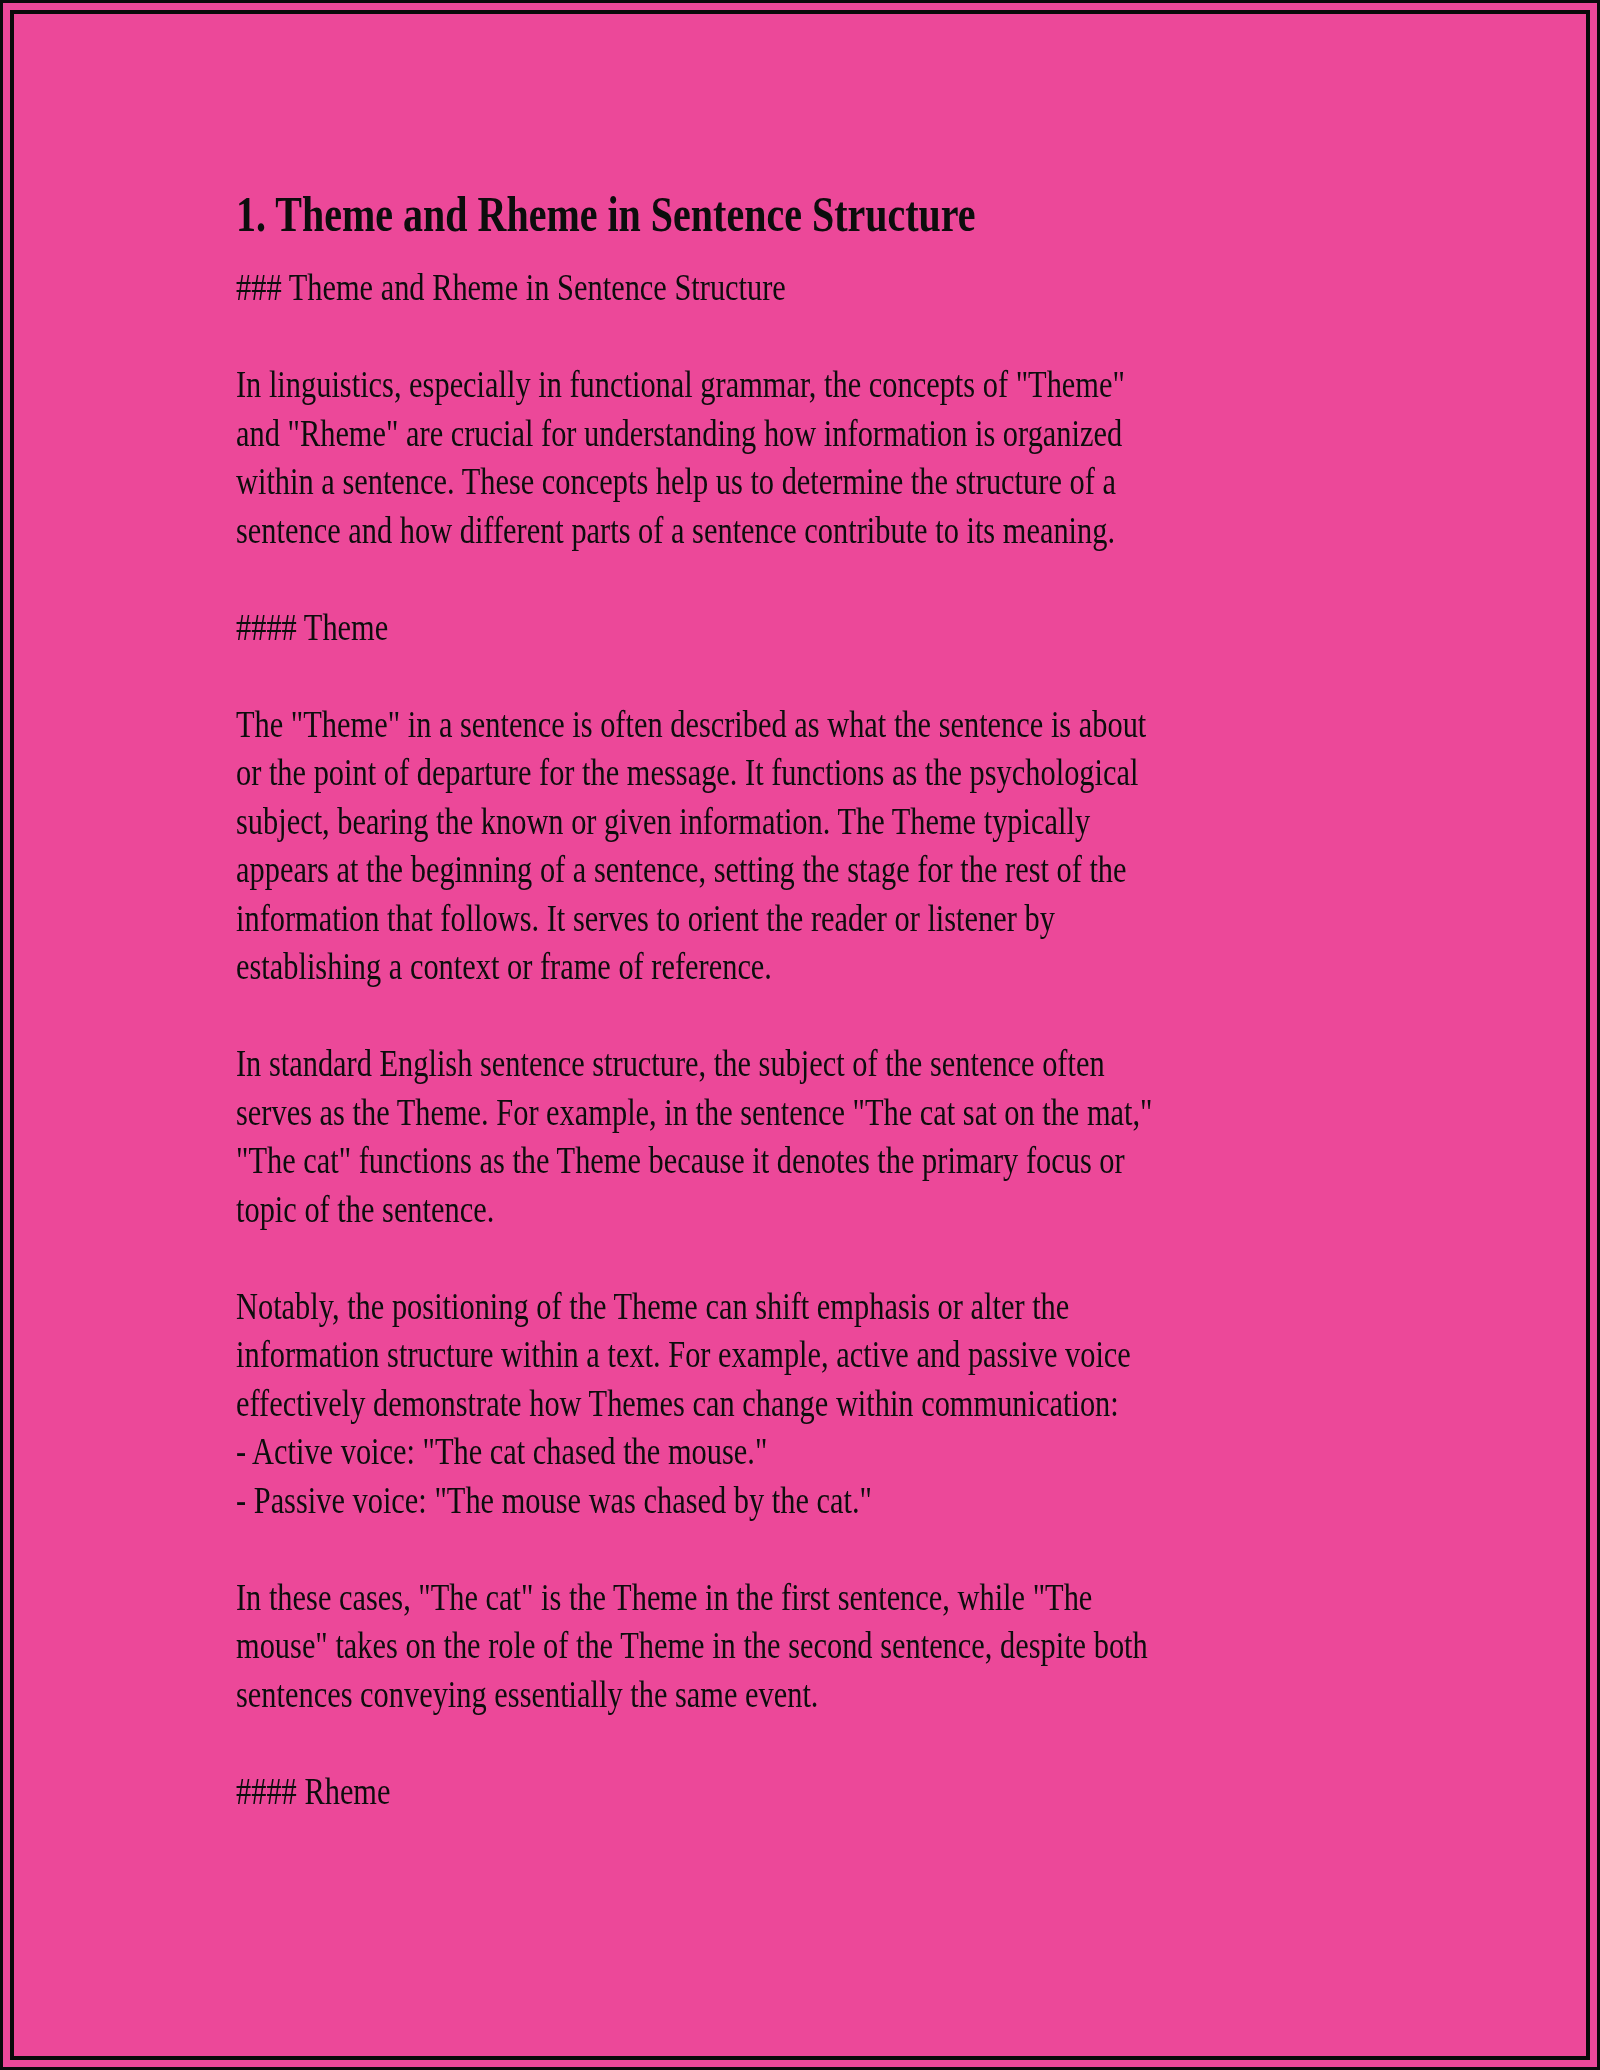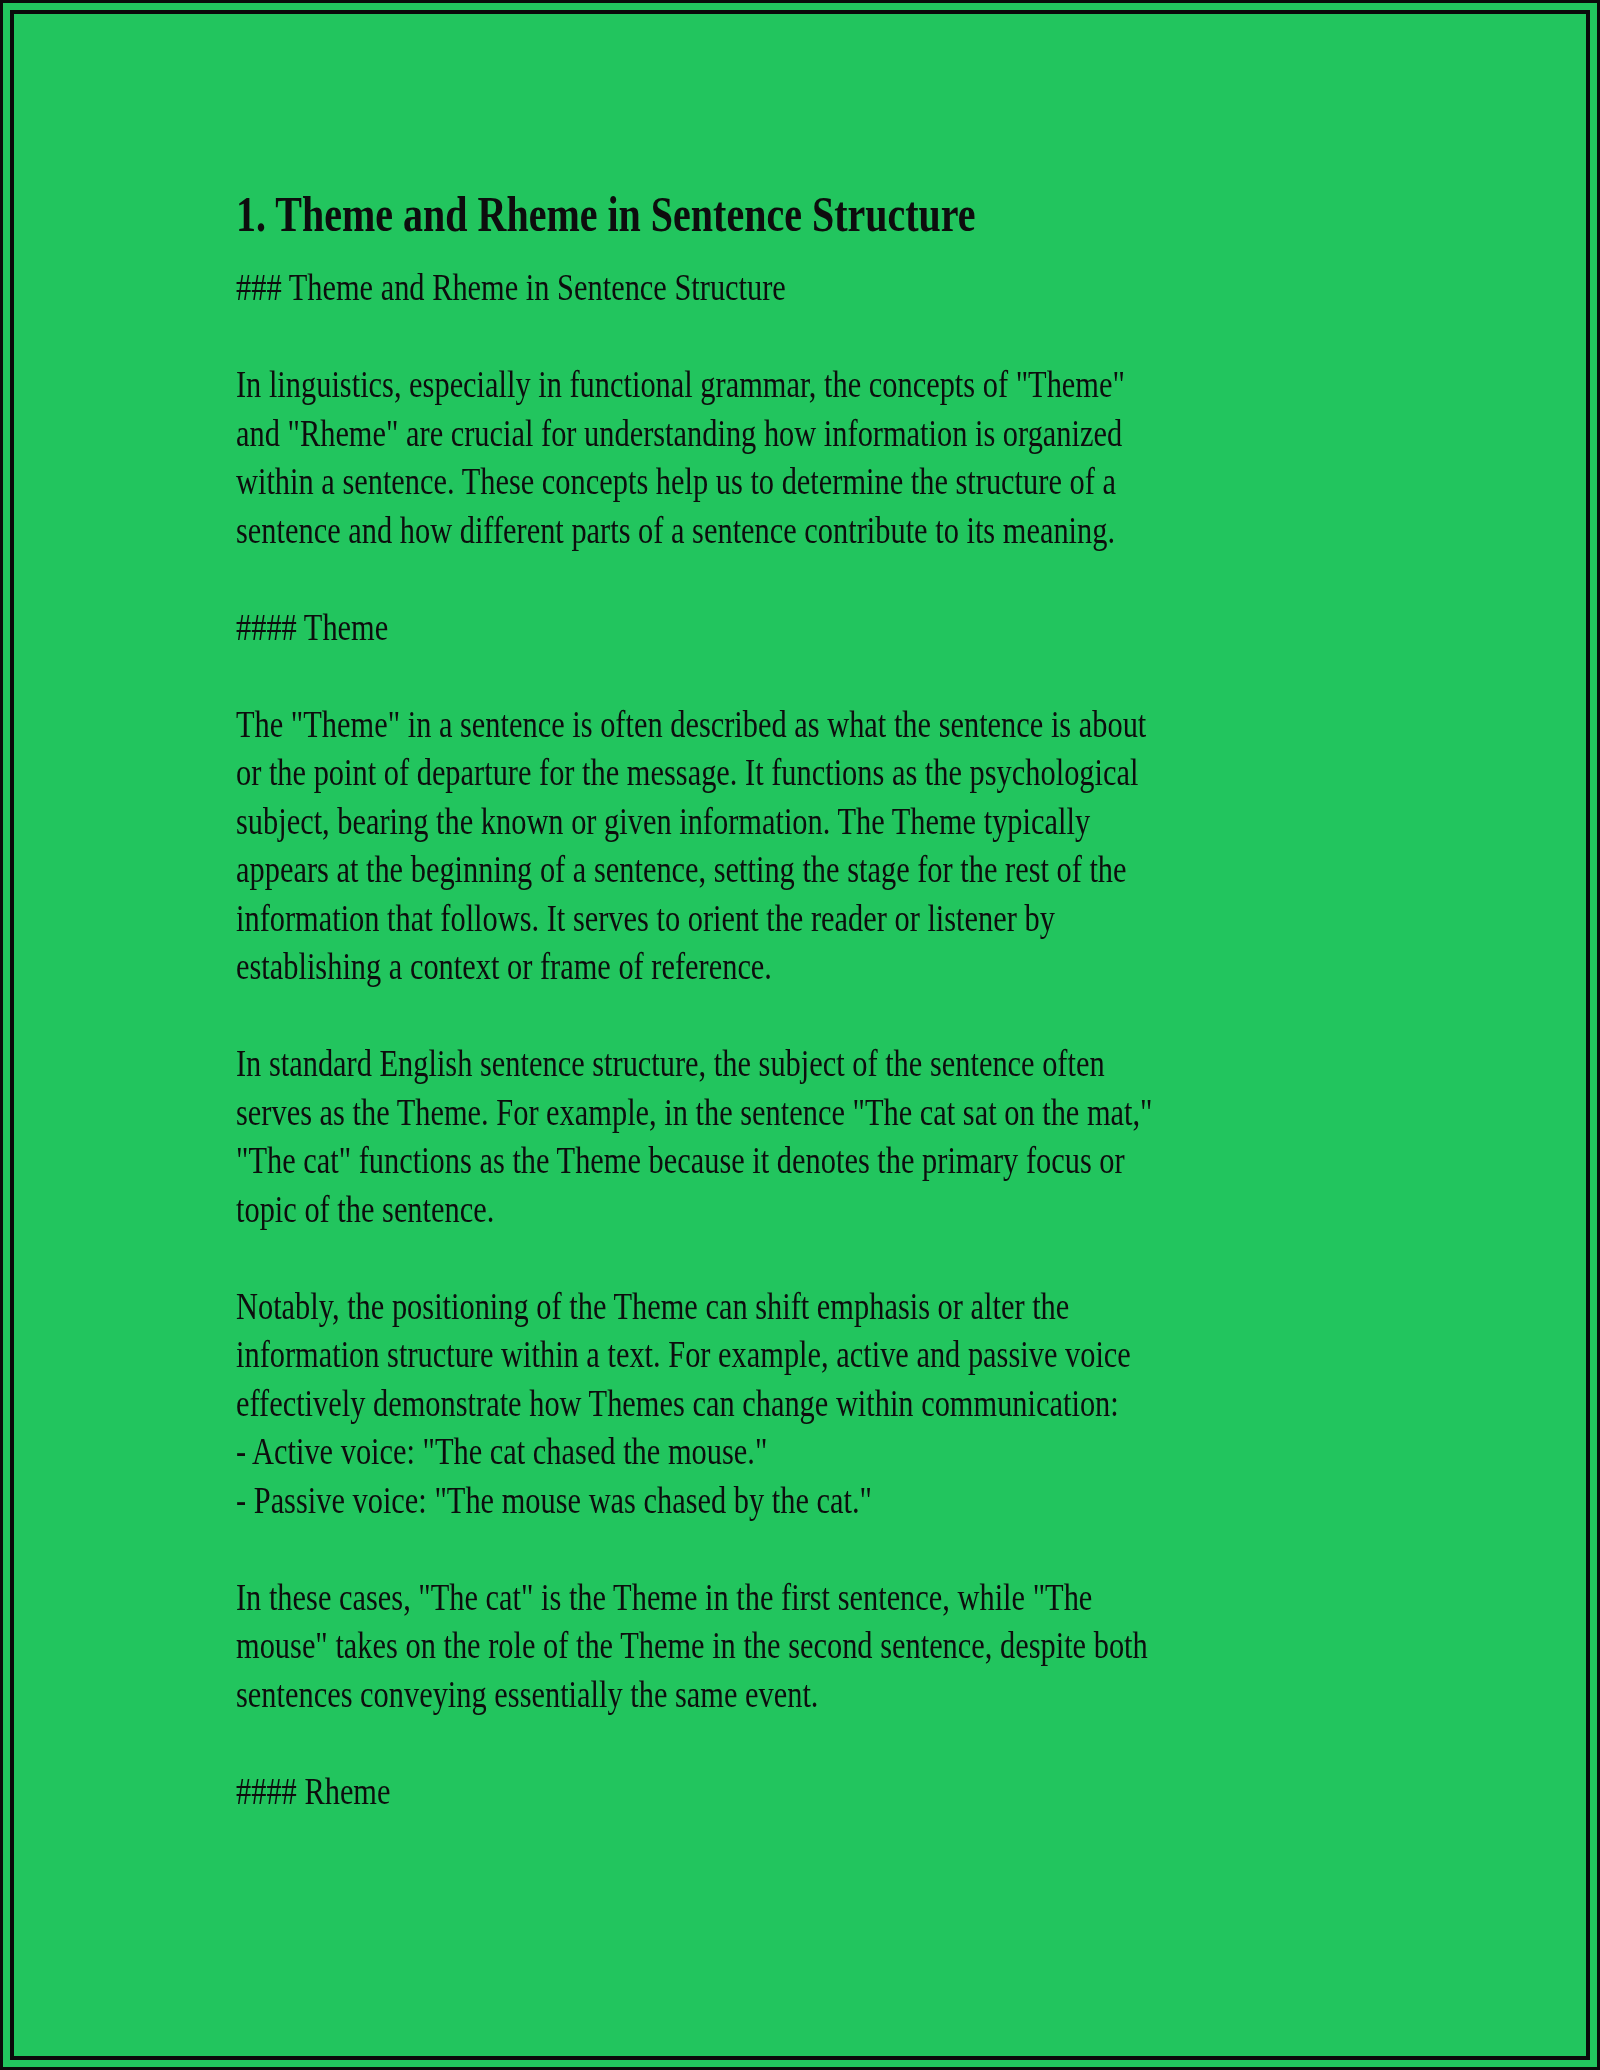--- a/index.html
+++ b/index.html
@@ -4,21 +4,21 @@
 <style>
   html, body {
     margin: 0;
     padding: 0;
     background: #ffffff;
   }
   .page {
     position: relative;
     width: 1600px;
     height: 2070px;
-    background: #22c55e;
+    background: #ec4899;
     overflow: hidden;
   }
   .outer-frame {
     position: absolute;
     inset: 0;
     border: 3px solid #0a0a0a;
     pointer-events: none;
   }
   .inner-frame {
     position: absolute;

